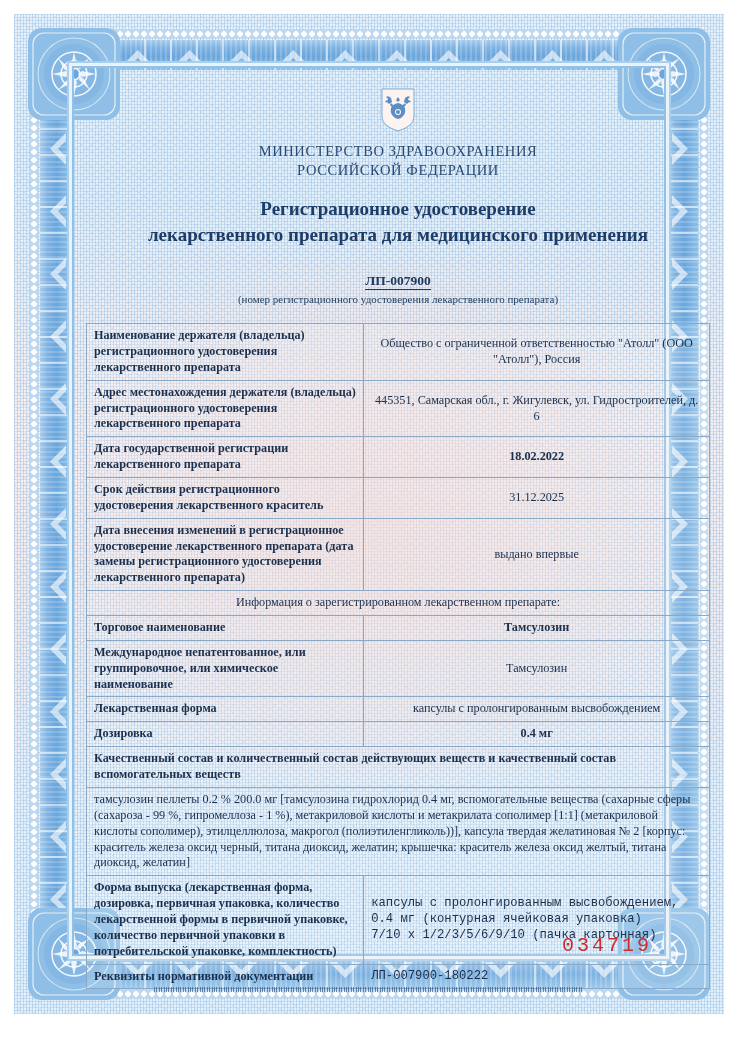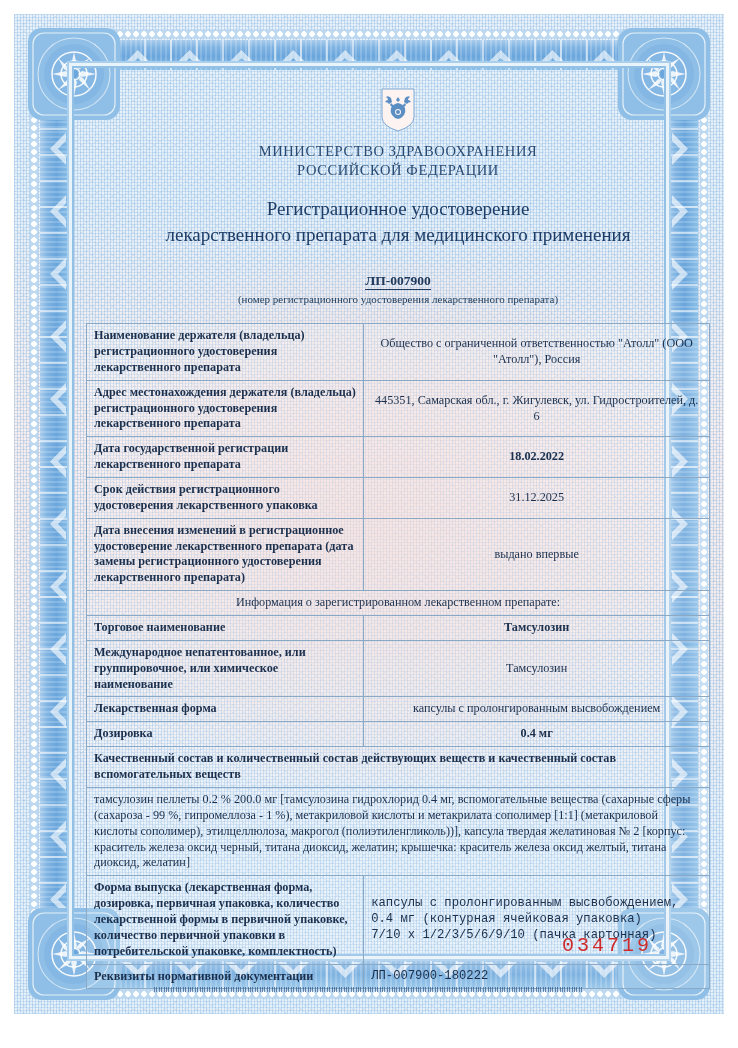--- a/index.html
+++ b/index.html
@@ -115,21 +115,21 @@
     margin-top:6px;
     font-size:14.5px;
     letter-spacing:.6px;
     color:#2a4a72;
     line-height:1.32;
   }
 
   .maintitle{
     text-align:center;
     margin-top:16px;
-    font-weight:normal;
+    font-weight:bold;
     color:#1d3c66;
     line-height:1.34;
   }
   .maintitle .l1{ font-size:19px; display:block; }
   .maintitle .l2{ font-size:19px; display:block; }
 
   .regnum{
     text-align:center;
     margin-top:26px;
     font-size:13.5px;
@@ -448,21 +448,21 @@
         </tr>
         <tr>
           <td class="lbl">Адрес местонахождения держателя (владельца) регистрационного удостоверения лекарственного препарата</td>
           <td class="val">445351, Самарская обл., г. Жигулевск, ул. Гидростроителей, д. 6</td>
         </tr>
         <tr>
           <td class="lbl">Дата государственной регистрации лекарственного препарата</td>
           <td class="val b">18.02.2022</td>
         </tr>
         <tr>
-          <td class="lbl">Срок действия регистрационного удостоверения лекарственного упаковка</td>
+          <td class="lbl">Срок действия регистрационного удостоверения лекарственного краситель</td>
           <td class="val">31.12.2025</td>
         </tr>
         <tr>
           <td class="lbl">Дата внесения изменений в регистрационное удостоверение лекарственного препарата (дата замены регистрационного удостоверения лекарственного препарата)</td>
           <td class="val">выдано впервые</td>
         </tr>
         <tr>
           <td class="full" colspan="2">Информация о зарегистрированном лекарственном препарате:</td>
         </tr>
         <tr>

